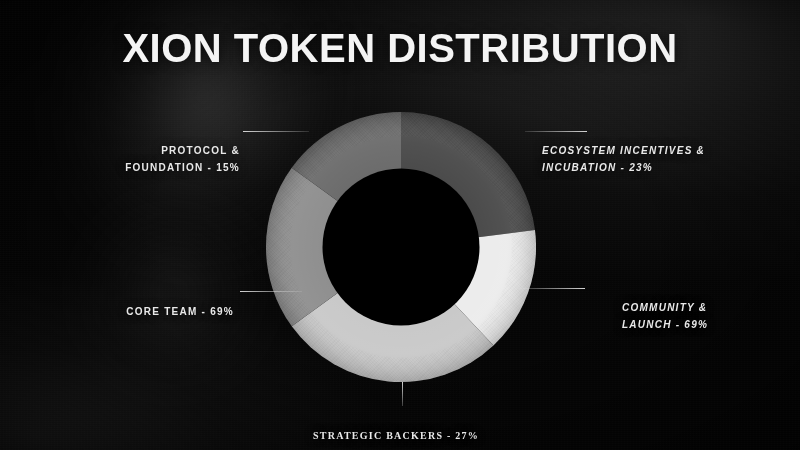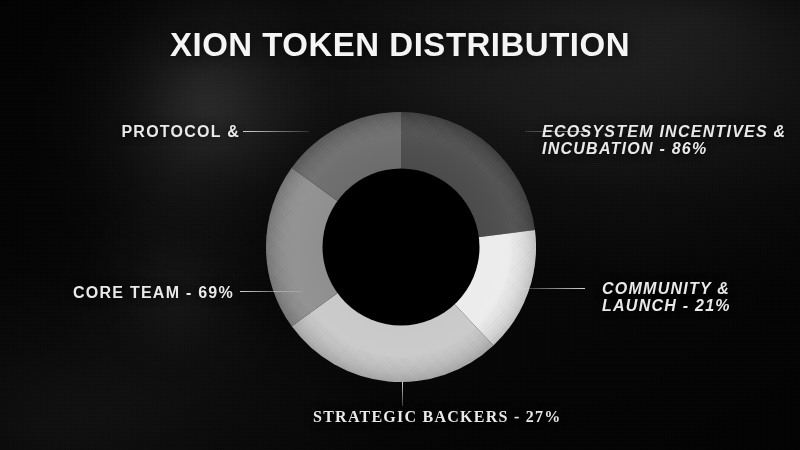--- a/index.html
+++ b/index.html
@@ -86,21 +86,21 @@
   }
 
   
   .chart-title {
     position: absolute;
     left: 0;
     right: 0;
     top: 26px;
     text-align: center;
     color: #f4f4f4;
-    font-size: 33px;
+    font-size: 40px;
     font-weight: 700;
     letter-spacing: 0.5px;
     white-space: nowrap;
     text-shadow: 0 0 12px rgba(0,0,0,0.6);
   }
 
   
   .donut-wrap {
     position: absolute;
     left: 266px;
@@ -136,26 +136,27 @@
   .leader.vertical {
     width: 1px;
     height: 24px;
     background: linear-gradient(180deg, rgba(228,228,228,0.92), rgba(220,220,220,0.25));
   }
 
   
   .label {
     position: absolute;
     color: #e9e9e9;
-    font-size: 16px;
+    font-size: 10px;
     font-weight: 600;
     letter-spacing: 1.25px;
     line-height: 17px;
     white-space: nowrap;
     text-shadow: 0 0 8px rgba(0,0,0,0.75);
+    margin-top: 19px;
   }
   .label.right-al { text-align: right; }
   .label.left-al  { text-align: left; font-style: italic; }
   .label.center-al { text-align: center; }
   .label .ln { display: block; }
 </style>
 </head>
 <body>
 
 <div id="stage">
@@ -193,33 +194,34 @@
   </div>
 
   <div class="leader" style="left:525px; top:131px; width:62px;"></div>
   <div class="leader" style="left:517px; top:288px; width:68px;"></div>
   <div class="leader to-left" style="left:243px; top:131px; width:66px;"></div>
   <div class="leader to-left" style="left:240px; top:291px; width:62px;"></div>
   <div class="leader vertical" style="left:402px; top:382px;"></div>
 
   <div class="label left-al" style="left:542px; top:123px;">
     <span class="ln">ECOSYSTEM INCENTIVES &amp;</span>
-    <span class="ln">INCUBATION - 86%</span>
-  </div>
-
-  <div class="label left-al" style="left:602px; top:280px;">
+    <span class="ln">INCUBATION - 23%</span>
+  </div>
+
+  <div class="label left-al" style="left:622px; top:280px;">
     <span class="ln">COMMUNITY &amp;</span>
-    <span class="ln">LAUNCH - 21%</span>
+    <span class="ln">LAUNCH - 69%</span>
   </div>
 
   <div class="label center-al" style="left:313px; top:408px;font-family:Liberation Serif, serif;">
     <span class="ln">STRATEGIC BACKERS - 27%</span>
   </div>
 
   <div class="label right-al" style="right:566px; top:284px;">
     <span class="ln">CORE TEAM - 69%</span>
   </div>
 
   <div class="label right-al" style="right:560px; top:123px;">
     <span class="ln">PROTOCOL &amp;</span>
+    <span class="ln">FOUNDATION - 15%</span>
   </div>
 
 </div>
 
 </body></html>

